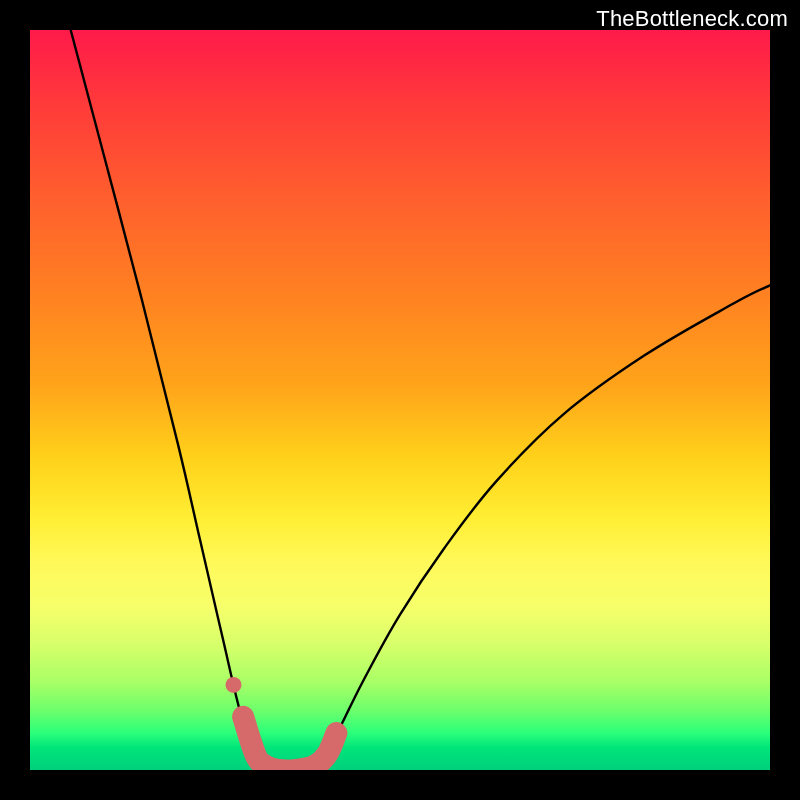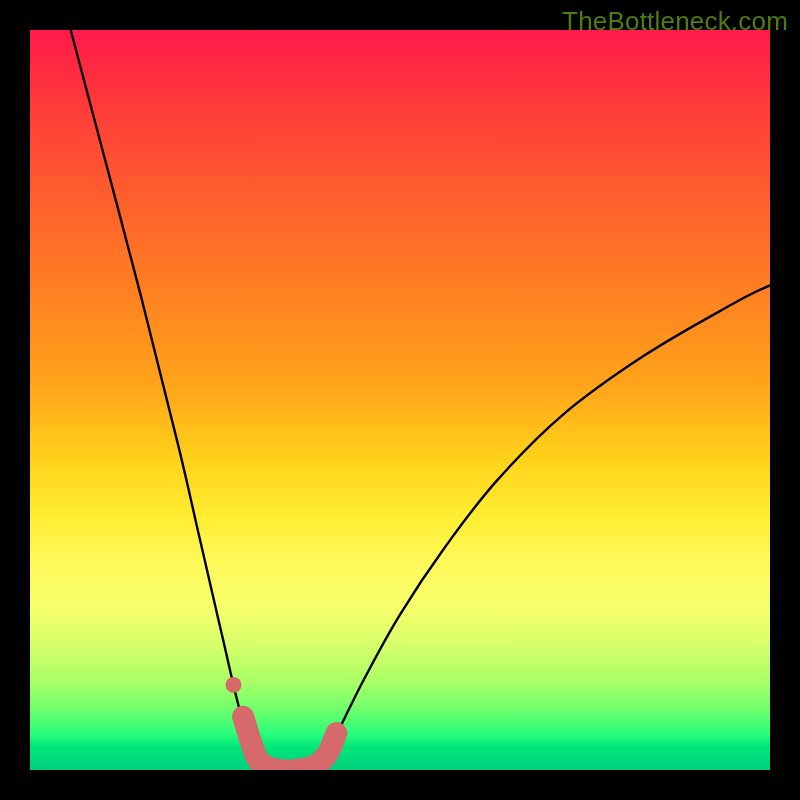--- a/index.html
+++ b/index.html
@@ -43,22 +43,22 @@
       #6cff6c 92%,
       #2bff7a 95%,
       #00e57a 97%,
       #00cf7d 100%
     );
   }
   .watermark {
     position: absolute;
     top: 6px;
     right: 12px;
-    color: #4d7c0f;
-    font-size: 26px;
+    color: #ffffff;
+    font-size: 22px;
     font-weight: 500;
     letter-spacing: 0.2px;
     user-select: none;
     z-index: 20;
   }
   svg.curves {
     position: absolute;
     inset: 0;
     width: 100%;
     height: 100%;

